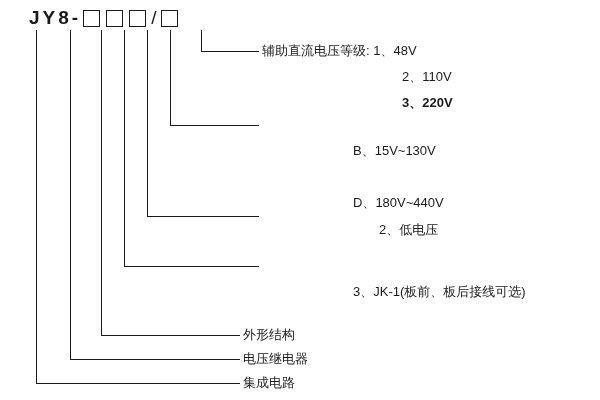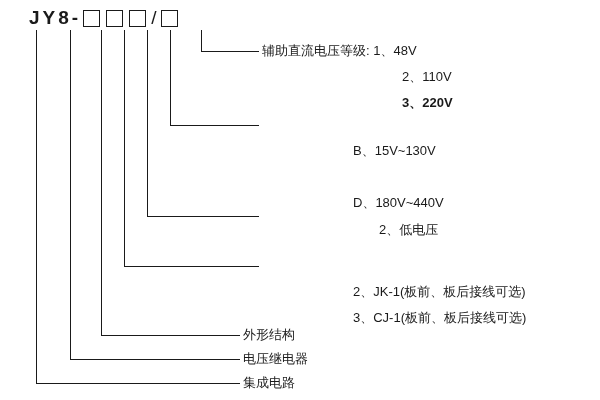--- a/index.html
+++ b/index.html
@@ -103,20 +103,19 @@
 
   <div class="lbl" style="left:262px; top:43px;">辅助直流电压等级: 1、48V</div>
   <div class="lbl" style="left:402px; top:69px;">2、110V</div>
   <div class="lbl" style="left:402px; top:95px;font-weight:bold;">3、220V</div>
 
   <div class="lbl" style="left:353px; top:143px;">B、15V~130V</div>
   <div class="lbl" style="left:353px; top:195px;">D、180V~440V</div>
 
   <div class="lbl" style="left:353px; top:222px;margin-left:26px;">2、低电压</div>
 
-  <div class="lbl" style="left:353px; top:284px;">2、JK-1(板前、板后接线可选)</div>
-  <div class="lbl" style="left:353px; top:310px;">3、CJ-1(板前、板后接线可选)</div>
+  <div class="lbl" style="left:353px; top:284px;">3、JK-1(板前、板后接线可选)</div>
 
   <div class="lbl" style="left:243px; top:327px;">外形结构</div>
   <div class="lbl" style="left:243px; top:351px;">电压继电器</div>
   <div class="lbl" style="left:243px; top:375px;">集成电路</div>
 
 </div>
 
 </body></html>

